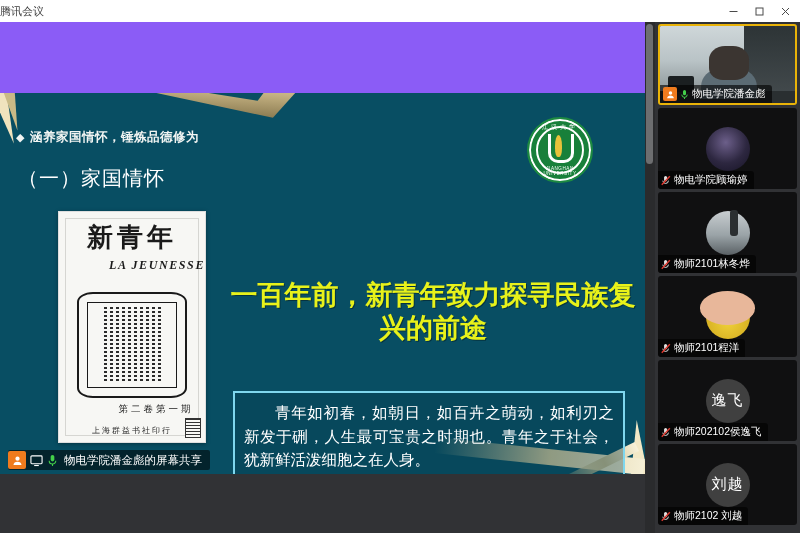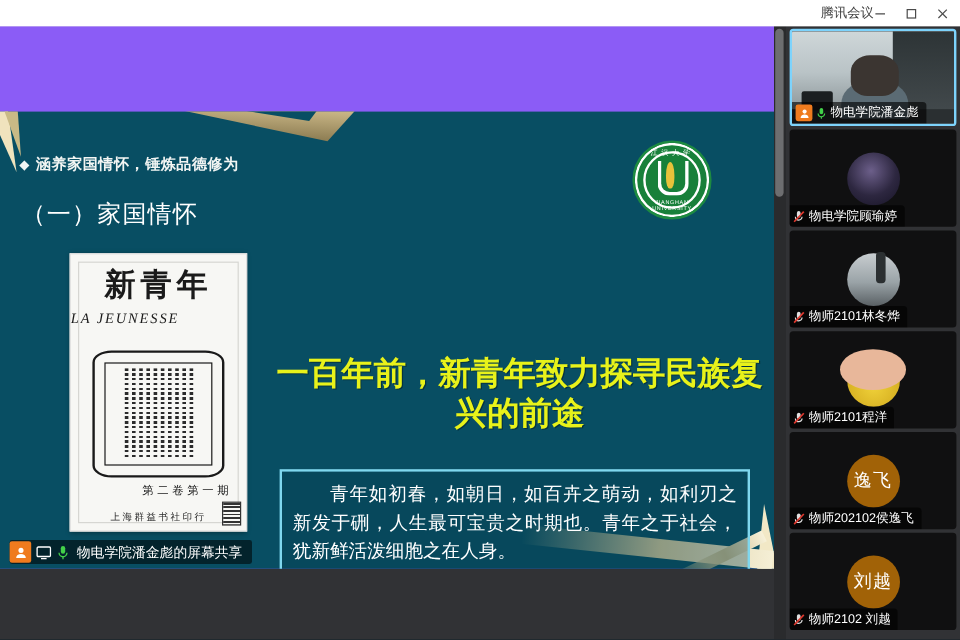--- a/index.html
+++ b/index.html
@@ -24,21 +24,21 @@
     left: 0; top: 0;
     width: 800px; height: 22px;
     background: #ffffff;
     border-bottom: 1px solid #e2e2e2;
   }
   .titlebar-title {
     position: absolute;
     left: 0; top: 0;
     width: 728px;
     line-height: 22px;
-    text-align: right;
+    text-align: left;
     font-size: 11px;
     color: #3c3c3c;
   }
   .win-btns {
     position: absolute;
     right: 2px; top: 0;
     height: 22px;
     display: flex;
     align-items: center;
   }
@@ -234,26 +234,27 @@
     font-weight: bold;
     letter-spacing: 4px;
     color: #1a1a1a;
     font-family: "Liberation Serif", "DejaVu Serif", serif;
     direction: rtl;
   }
   .mag-en-title {
     position: absolute;
     left: 0; top: 46px;
     width: 100%;
-    text-align: left;
+    text-align: right;
     font-size: 12px;
     letter-spacing: 1.6px;
     color: #1a1a1a;
     font-style: italic;
     font-family: "Liberation Serif", "DejaVu Serif", serif;
+    font-weight: bold;
   }
   .mag-sub {
     position: absolute;
     left: 0; top: 64px;
     width: 100%;
     text-align: center;
     font-size: 9px;
     letter-spacing: 2px;
     color: #2a2a2a;
     direction: rtl;
@@ -311,21 +312,21 @@
     right: 4px; bottom: 4px;
     width: 14px; height: 18px;
     background: repeating-linear-gradient(
       to bottom, #333 0, #333 1.5px, #f7f7f4 1.5px, #f7f7f4 3px);
     border: 1px solid #333;
   }
 
   
   .headline {
     position: absolute;
-    left: 228px; top: 202px;
+    left: 228px; top: 186px;
     width: 410px;
     text-align: center;
     font-size: 27px;
     line-height: 1.22;
     font-weight: bold;
     color: #e8f21a;
     font-family: "Liberation Serif", "DejaVu Serif", serif;
     text-shadow: 1px 1px 0 rgba(0,0,0,.35);
   }
 
@@ -397,21 +398,21 @@
   .tile {
     position: relative;
     width: 139px; height: 81px;
     margin-bottom: 3px;
     border-radius: 3px;
     overflow: hidden;
     background: #101011;
     box-sizing: border-box;
   }
   .tile.active {
-    border: 2px solid #7dd3fc;
+    border: 2px solid #eab308;
   }
   .tile-video {
     position: absolute;
     left: 0; top: 0; right: 0; bottom: 0;
   }
   .v-room {
     background:
       linear-gradient(180deg, #cfd7d9 0%, #b9c3c6 45%, #7d8689 100%);
   }
   .v-room::before {
@@ -461,21 +462,21 @@
     width: 44px; height: 44px;
     border-radius: 50%;
     overflow: hidden;
     display: flex;
     align-items: center;
     justify-content: center;
     font-size: 15px;
     color: #ffffff;
     letter-spacing: 1px;
   }
-  .av-blue { background: #a16207; }
+  .av-blue { background: #404040; }
   .av-night {
     background:
       radial-gradient(circle at 45% 35%, #6c5f8a 0%, #2d2740 55%, #161325 100%);
   }
   .av-street {
     background:
       linear-gradient(180deg, #c8cdd0 0%, #9aa3a7 55%, #5a6165 100%);
   }
   .av-street::after {
     content: "";

